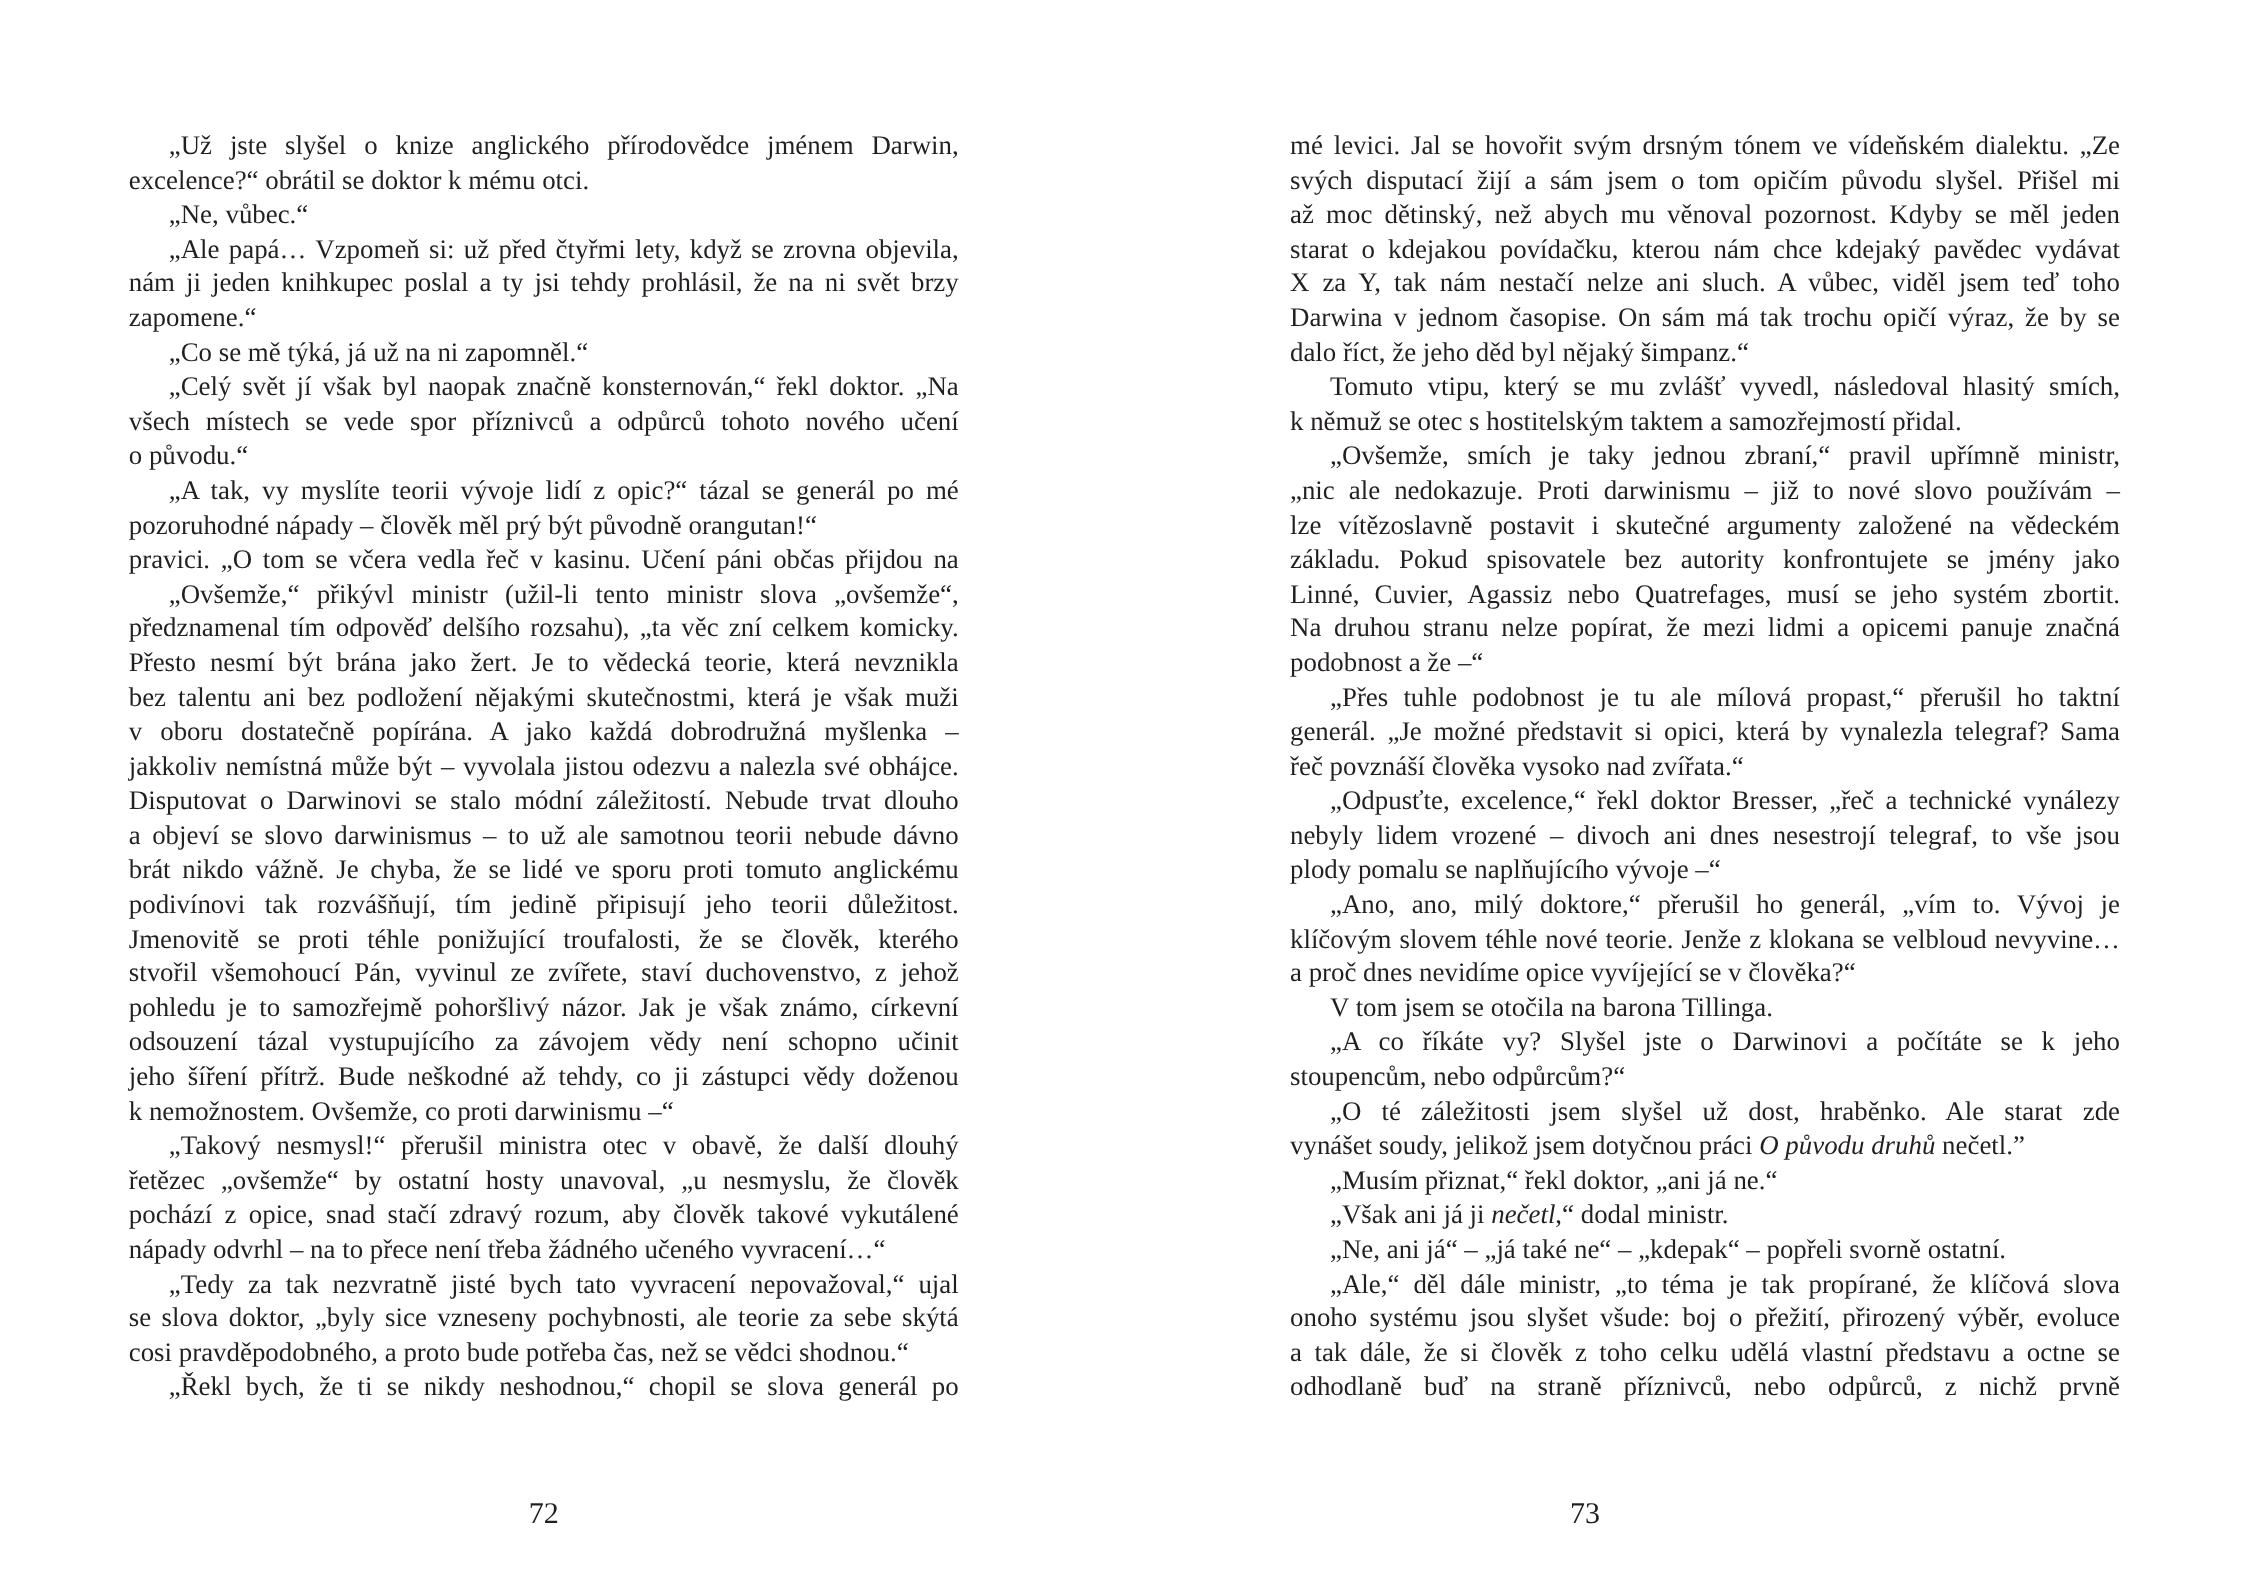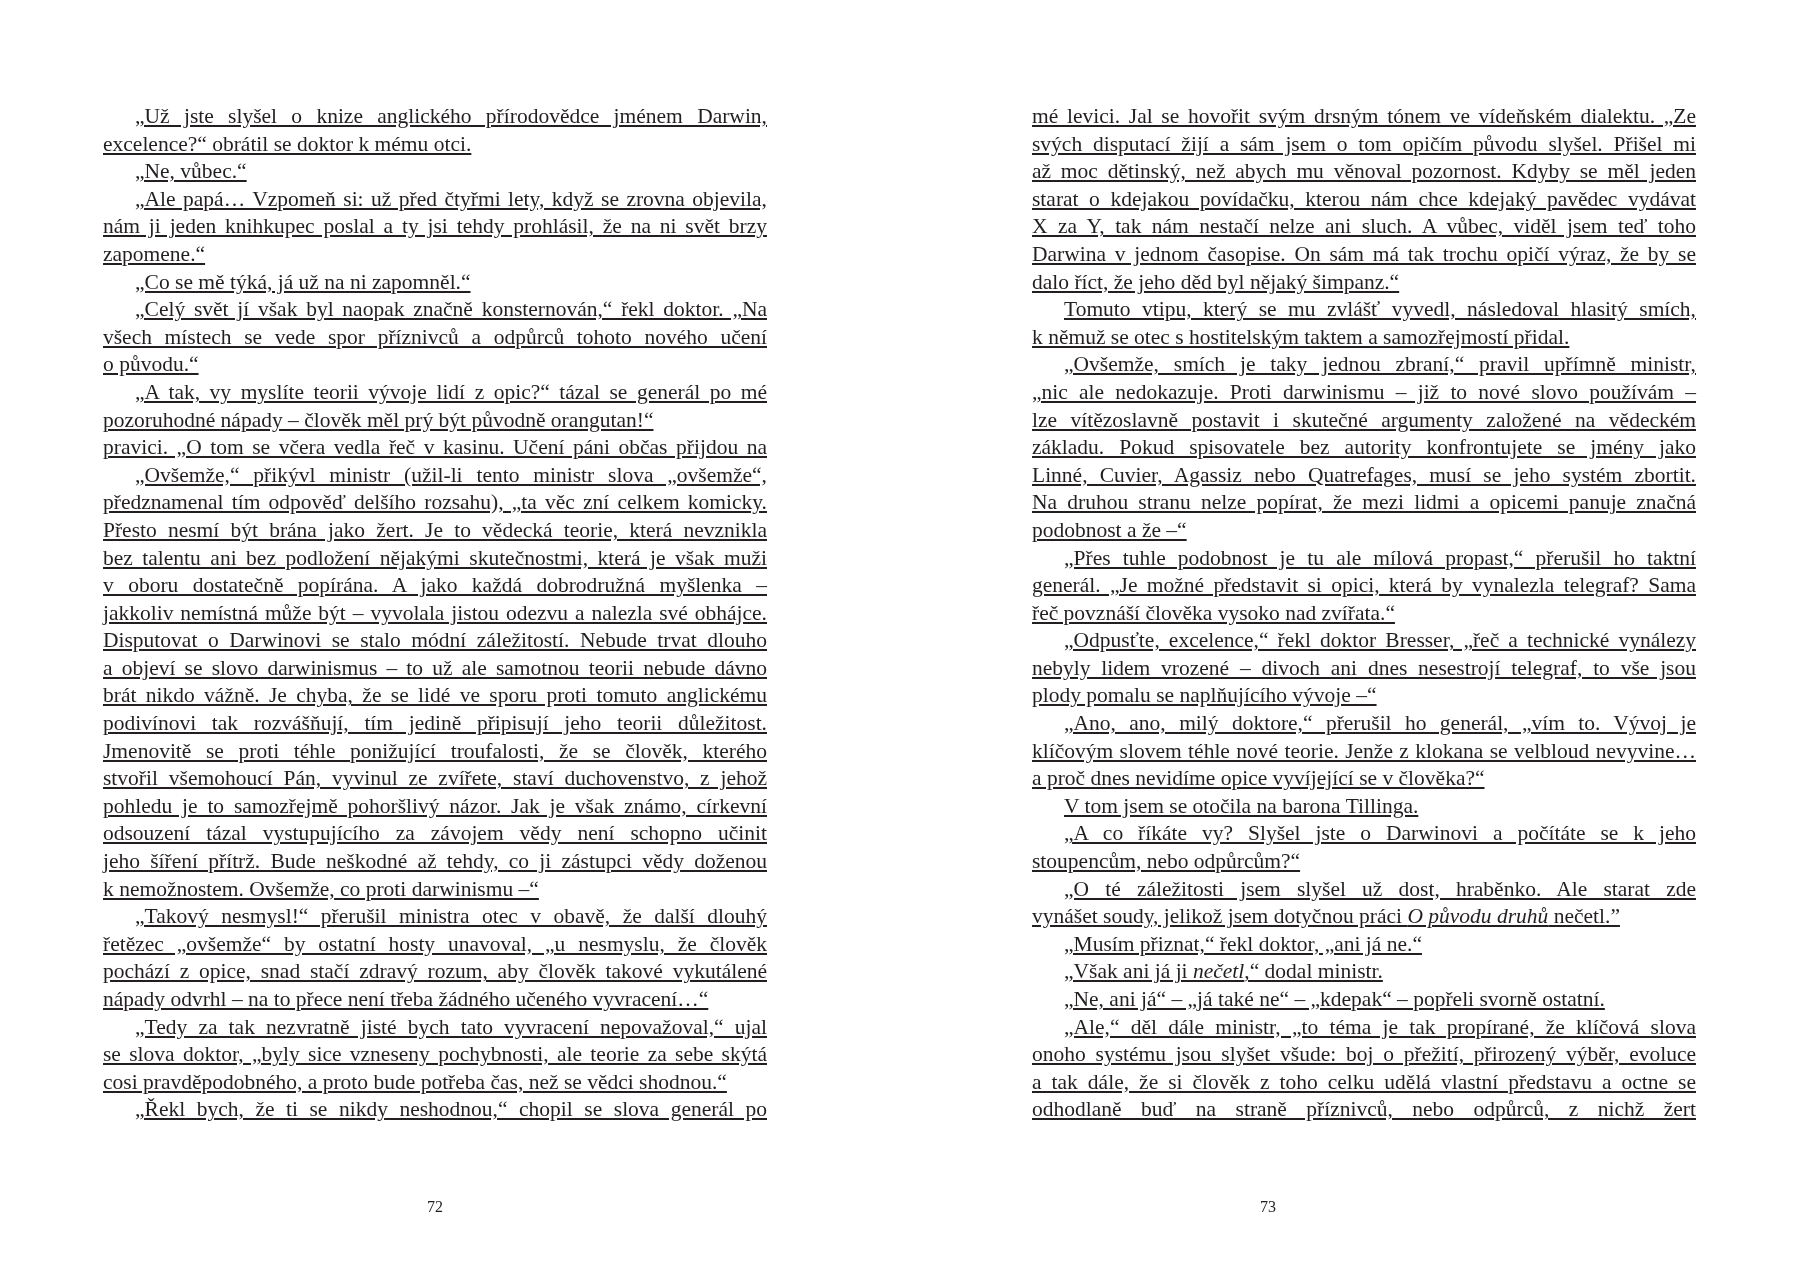--- a/index.html
+++ b/index.html
@@ -6,38 +6,37 @@
   body { width: 1800px; height: 1274px; position: relative; overflow: hidden; }
   .page { position: absolute; top: 0; height: 1274px; width: 900px; }
   .page.left { left: 0; }
   .page.right { left: 900px; }
   .text-block {
     position: absolute; top: 103px;
     width: 664px;
     font-family: "Liberation Serif", "DejaVu Serif", serif;
     font-size: 21.5px;
     color: #231f20;
-    text-decoration: underline;
   }
   .page.left .text-block { left: 103px; }
   .page.right .text-block { left: 132px; }
   .line {
     height: 27.6px; line-height: 27.6px;
     white-space: nowrap;
     text-align: justify;
     text-align-last: justify;
     overflow: visible;
   }
   .line.indent { padding-left: 32px; }
   .line.end { text-align-last: left; }
   .line em { font-style: italic; }
   .page-number {
     position: absolute; top: 1198px; width: 100px;
     font-family: "Liberation Serif", "DejaVu Serif", serif;
-    font-size: 16px; color: #231f20; text-align: center;
+    font-size: 24px; color: #231f20; text-align: center;
   }
   .page.left .page-number { left: 385px; }
   .page.right .page-number { left: 318px; }
 </style>
 </head>
 <body>
 
 <div class="page left">
   <div class="text-block">
       <div class="line indent"><span>„Už jste slyšel o knize anglického přírodovědce jménem Darwin,</span></div>
@@ -111,16 +110,16 @@
       <div class="line indent"><span>„A co říkáte vy? Slyšel jste o Darwinovi a počítáte se k jeho</span></div>
       <div class="line end"><span>stoupencům, nebo odpůrcům?“</span></div>
       <div class="line indent"><span>„O té záležitosti jsem slyšel už dost, hraběnko. Ale starat zde</span></div>
       <div class="line end"><span>vynášet soudy, jelikož jsem dotyčnou práci </span><em>O původu druhů</em><span> nečetl.”</span></div>
       <div class="line indent end"><span>„Musím přiznat,“ řekl doktor, „ani já ne.“</span></div>
       <div class="line indent end"><span>„Však ani já ji </span><em>nečetl</em><span>,“ dodal ministr.</span></div>
       <div class="line indent end"><span>„Ne, ani já“ – „já také ne“ – „kdepak“ – popřeli svorně ostatní.</span></div>
       <div class="line indent"><span>„Ale,“ děl dále ministr, „to téma je tak propírané, že klíčová slova</span></div>
       <div class="line"><span>onoho systému jsou slyšet všude: boj o přežití, přirozený výběr, evoluce</span></div>
       <div class="line"><span>a tak dále, že si člověk z toho celku udělá vlastní představu a octne se</span></div>
-      <div class="line"><span>odhodlaně buď na straně příznivců, nebo odpůrců, z nichž žert</span></div>
+      <div class="line"><span>odhodlaně buď na straně příznivců, nebo odpůrců, z nichž prvně</span></div>
     </div>
   <div class="page-number">73</div>
 </div>
 
 </body></html>

